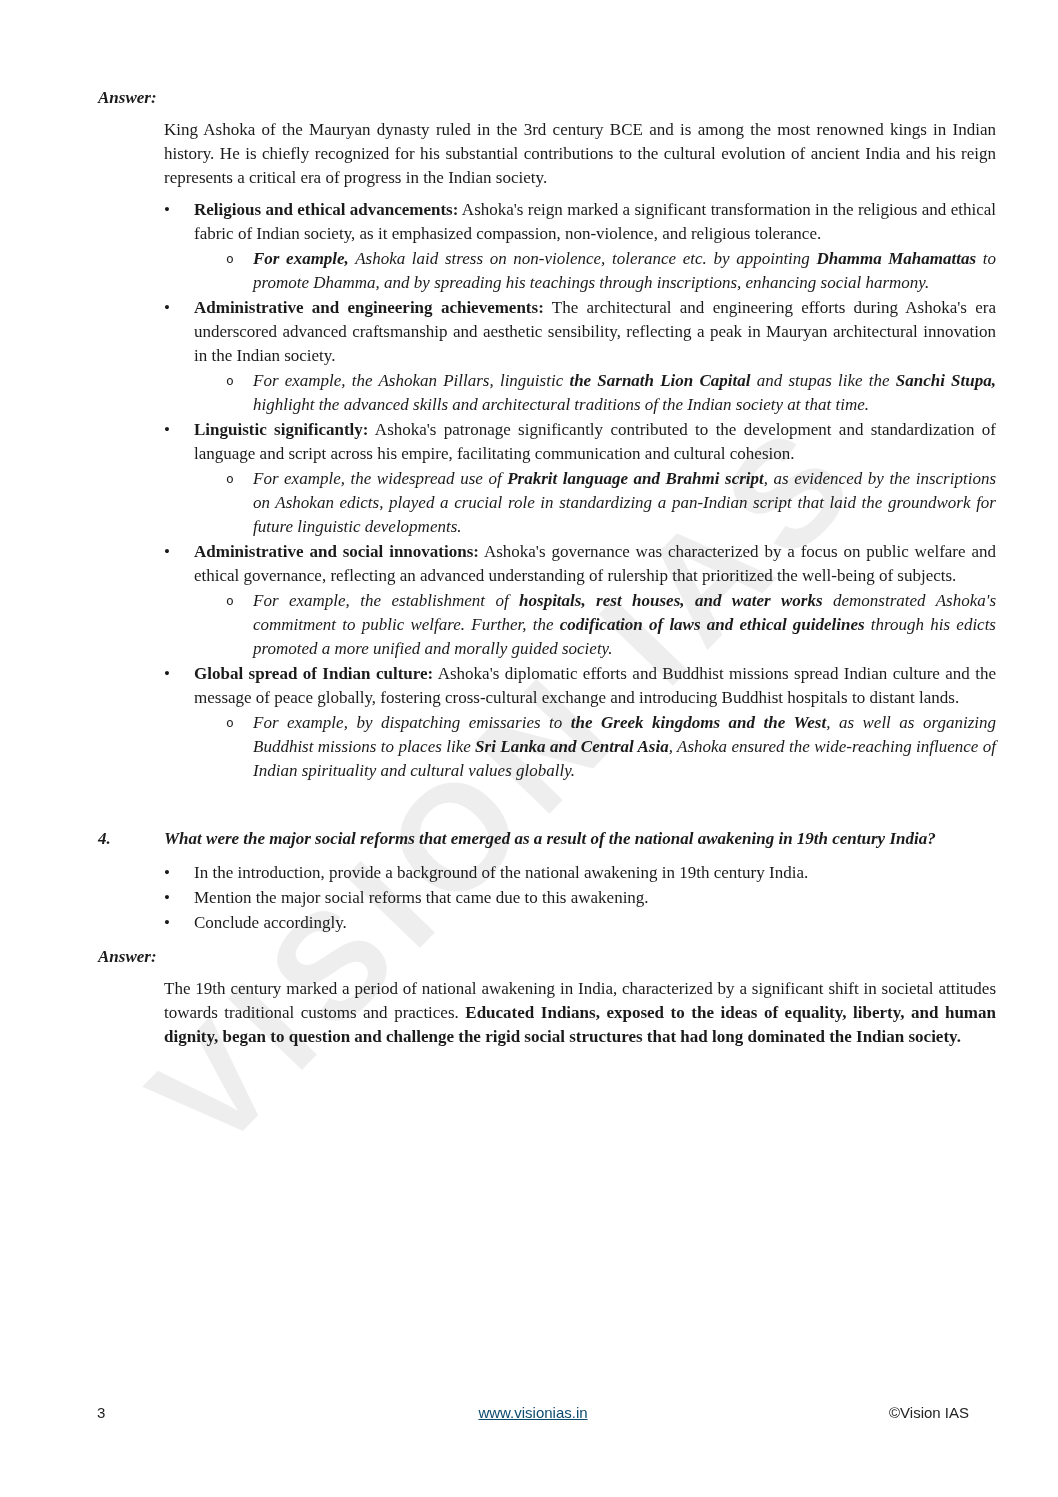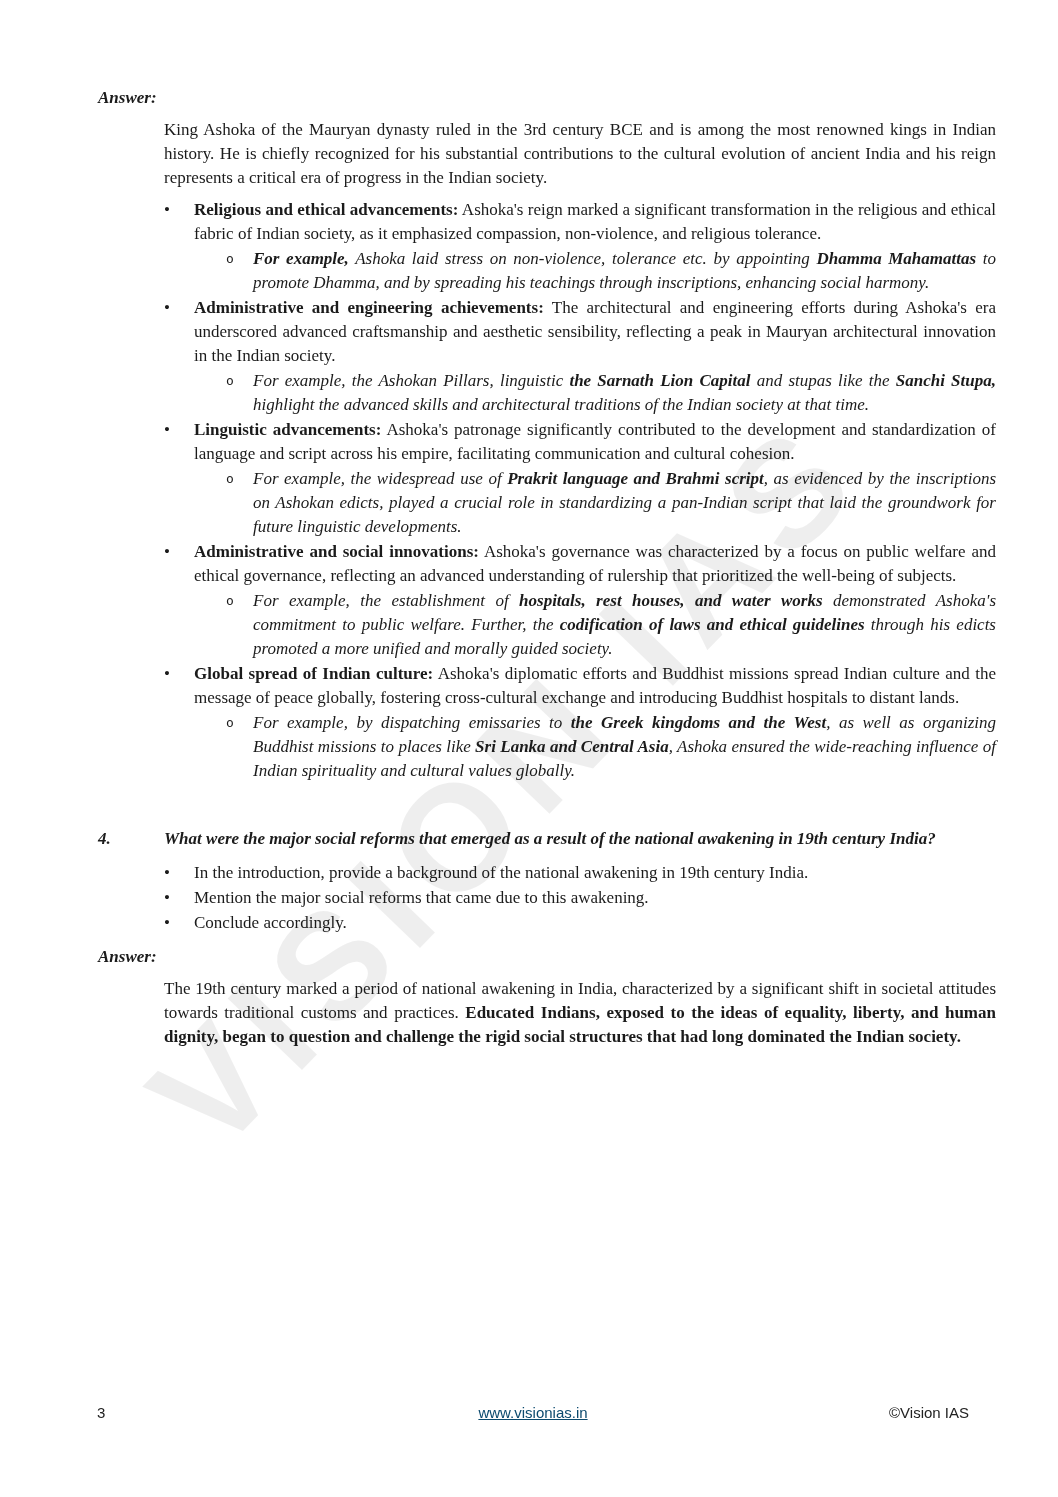--- a/index.html
+++ b/index.html
@@ -116,21 +116,21 @@
       <div class="blk-bullet">
         <span class="marker">•</span>
         <div class="blk-text"><span class="b">Administrative and engineering achievements:</span><span> The architectural and engineering efforts during Ashoka's era underscored advanced craftsmanship and aesthetic sensibility, reflecting a peak in Mauryan architectural innovation in the Indian society.</span></div>
       </div>
       <div class="blk-subbullet">
         <span class="marker">o</span>
         <div class="blk-text"><span class="i">For example, the Ashokan Pillars, linguistic </span><span class="b i">the Sarnath Lion Capital</span><span class="i"> and stupas like the </span><span class="b i">Sanchi Stupa,</span><span class="i"> highlight the advanced skills and architectural traditions of the Indian society at that time.</span></div>
       </div>
       <div class="blk-bullet">
         <span class="marker">•</span>
-        <div class="blk-text"><span class="b">Linguistic advancements:</span><span> Ashoka's patronage significantly contributed to the development and standardization of language and script across his empire, facilitating communication and cultural cohesion.</span></div>
+        <div class="blk-text"><span class="b">Linguistic significantly:</span><span> Ashoka's patronage significantly contributed to the development and standardization of language and script across his empire, facilitating communication and cultural cohesion.</span></div>
       </div>
       <div class="blk-subbullet">
         <span class="marker">o</span>
         <div class="blk-text"><span class="i">For example, the widespread use of </span><span class="b i">Prakrit language and Brahmi script</span><span class="i">, as evidenced by the inscriptions on Ashokan edicts, played a crucial role in standardizing a pan-Indian script that laid the groundwork for future linguistic developments.</span></div>
       </div>
       <div class="blk-bullet">
         <span class="marker">•</span>
         <div class="blk-text"><span class="b">Administrative and social innovations:</span><span> Ashoka's governance was characterized by a focus on public welfare and ethical governance, reflecting an advanced understanding of rulership that prioritized the well-being of subjects.</span></div>
       </div>
       <div class="blk-subbullet">

